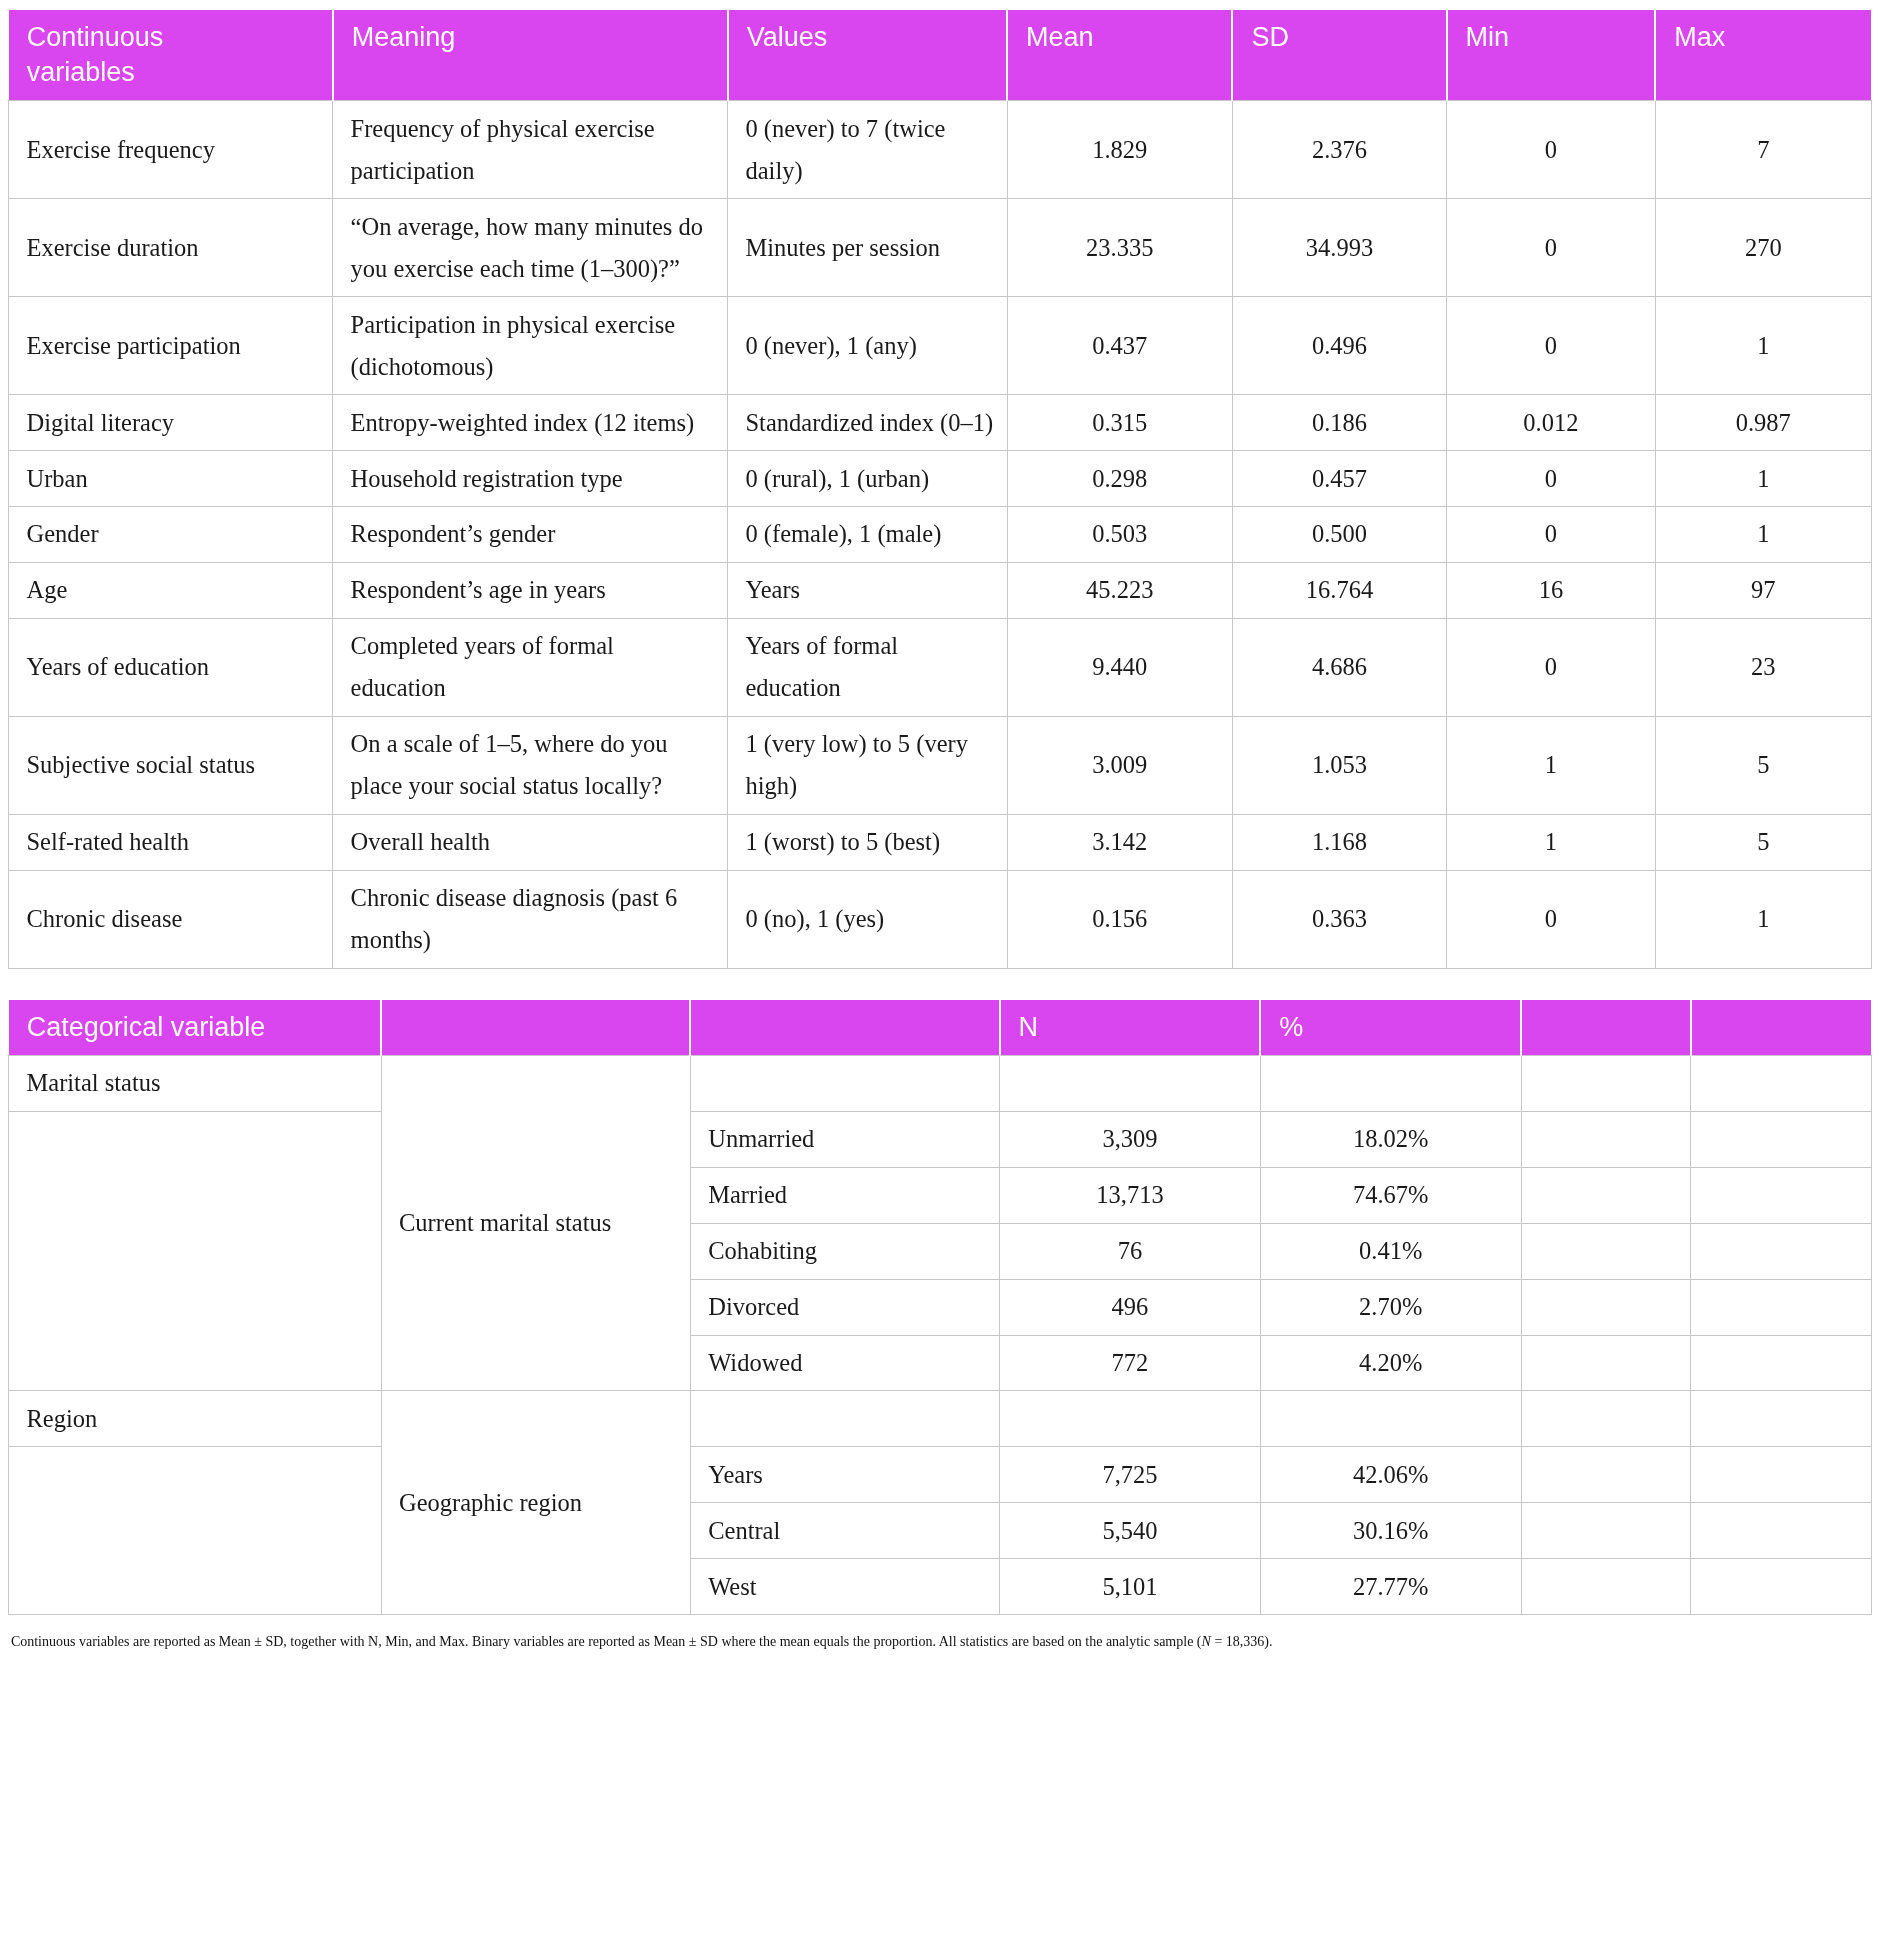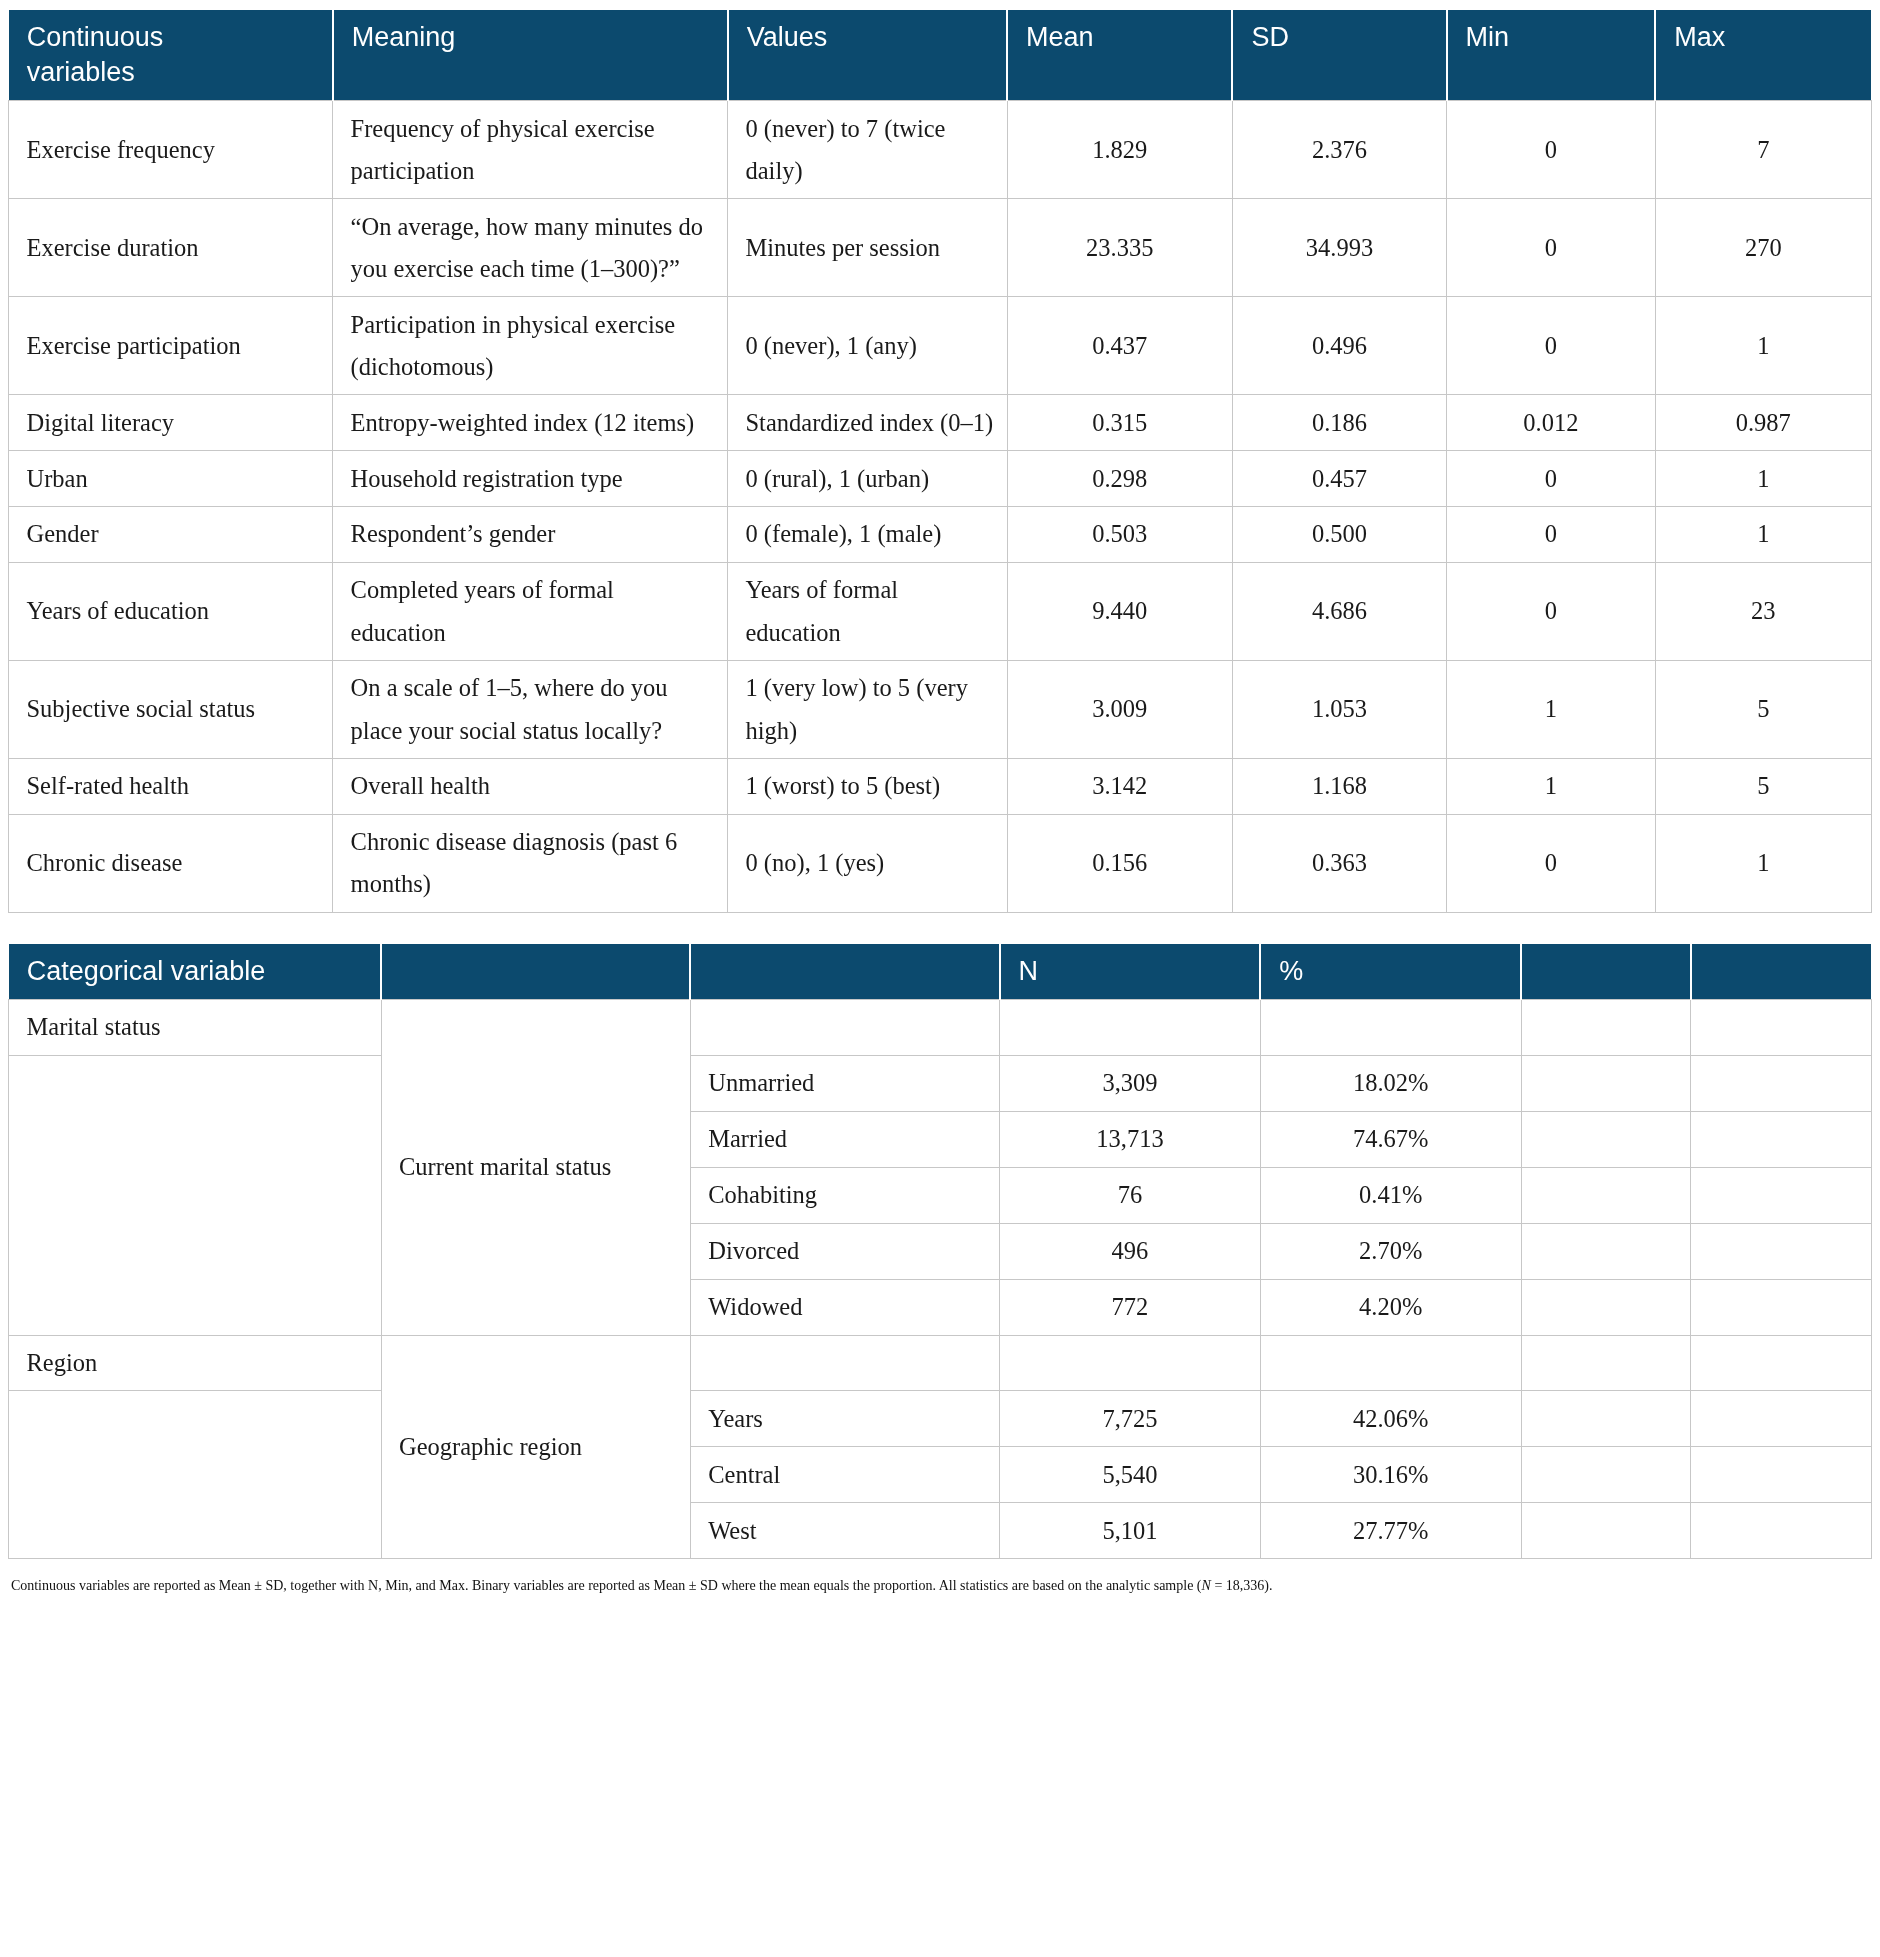--- a/index.html
+++ b/index.html
@@ -6,21 +6,21 @@
   body {
     width: 1880px;
     font-family: "Liberation Serif", "DejaVu Serif", serif;
     color: #1a1a1a;
   }
   .page { padding: 10px 8.2px 22px 8.2px; }
 
   table { width: 100%; border-collapse: collapse; table-layout: fixed; }
 
   th {
-    background: #0c4a6e;
+    background: #d946ef;
     color: #ffffff;
     font-family: "Liberation Sans", "DejaVu Sans", sans-serif;
     font-weight: 400;
     font-size: 27px;
     line-height: 1.3;
     text-align: left;
     vertical-align: top;
     padding: 10px 18px;
   }
   th + th { border-left: 2.7px solid #ffffff; }
@@ -123,20 +123,29 @@
       <tr>
         <td>Gender</td>
         <td>Respondent’s gender</td>
         <td>0 (female), 1 (male)</td>
         <td class="ctr">0.503</td>
         <td class="ctr">0.500</td>
         <td class="ctr">0</td>
         <td class="ctr">1</td>
       </tr>
       <tr>
+        <td>Age</td>
+        <td>Respondent’s age in years</td>
+        <td>Years</td>
+        <td class="ctr">45.223</td>
+        <td class="ctr">16.764</td>
+        <td class="ctr">16</td>
+        <td class="ctr">97</td>
+      </tr>
+      <tr>
         <td>Years of education</td>
         <td>Completed years of formal education</td>
         <td>Years of formal education</td>
         <td class="ctr">9.440</td>
         <td class="ctr">4.686</td>
         <td class="ctr">0</td>
         <td class="ctr">23</td>
       </tr>
       <tr>
         <td>Subjective social status</td>

